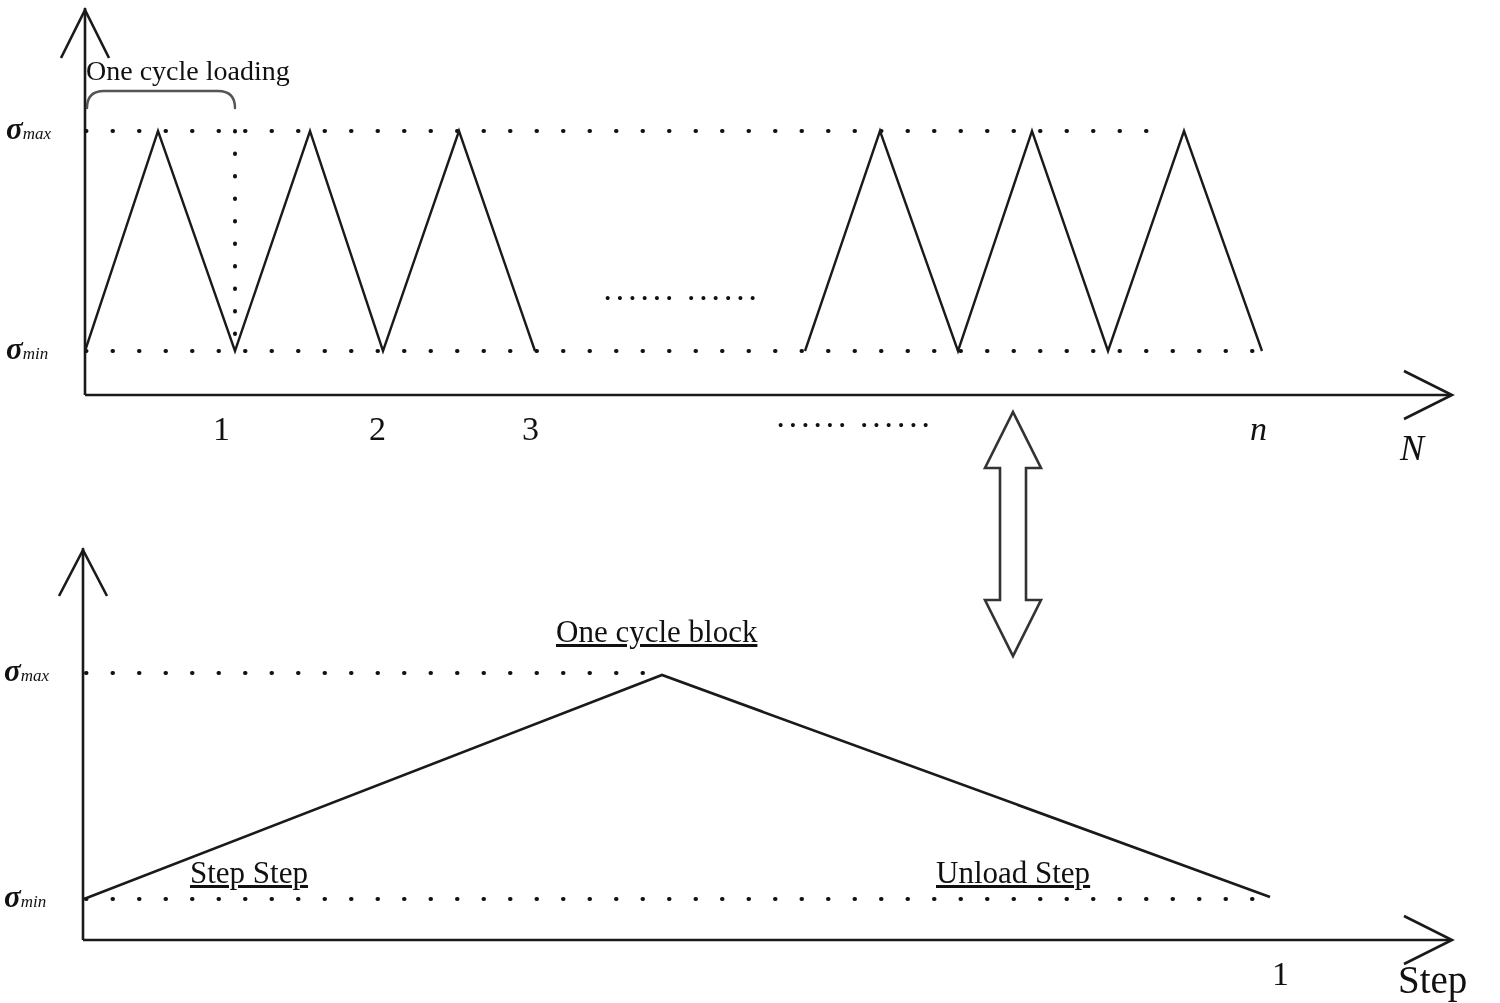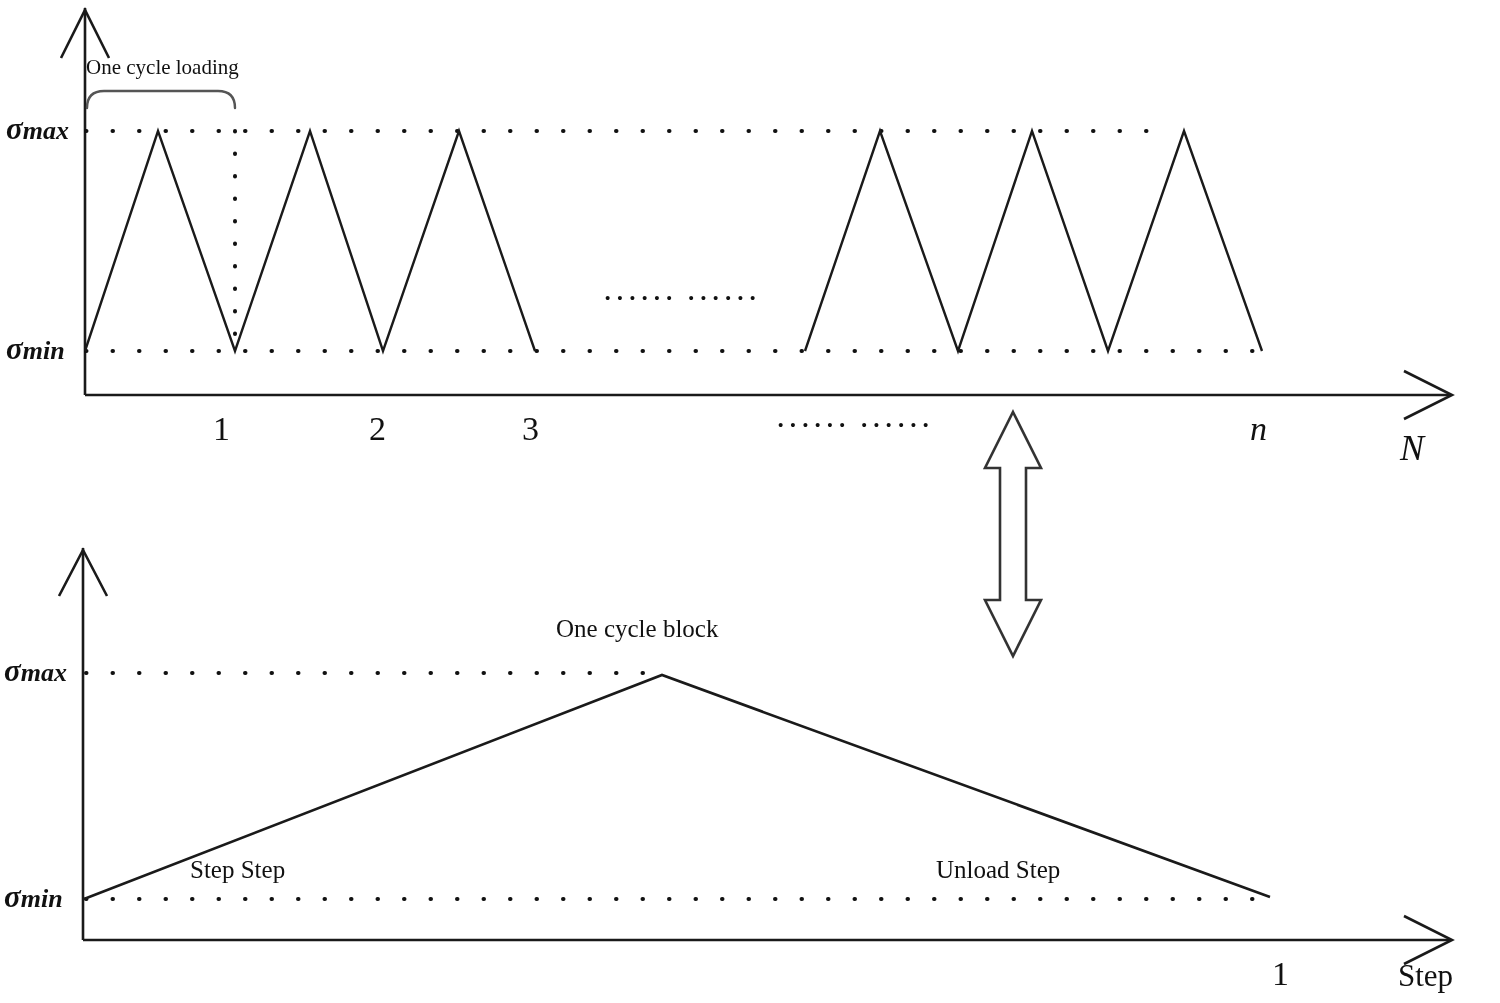--- a/index.html
+++ b/index.html
@@ -29,48 +29,49 @@
     color: #111111;
     font-family: "Liberation Serif", "DejaVu Serif", serif;
     line-height: 1;
   }
   .sigma {
     font-weight: bold;
     font-style: italic;
     font-size: 31px;
   }
   .sigma .sub {
-    font-size: 26px;
+    font-size: 17px;
     font-style: italic;
-    font-weight: bold;
+    font-weight: normal;
   }
   .axis-name {
     font-style: italic;
     font-size: 36px;
   }
   .axis-name-upright {
     font-style: normal;
-    font-size: 31px;
+    font-size: 39px;
   }
   .tick {
     font-size: 34px;
     font-style: normal;
   }
   .tick-italic {
     font-size: 34px;
     font-style: italic;
   }
   .anno {
-    font-size: 21px;
+    font-size: 28px;
     font-style: normal;
     font-family: Liberation Serif, serif;
   }
   .anno-lg {
-    font-size: 25px;
+    font-size: 31px;
     font-style: normal;
+    text-decoration: underline;
   }
   .ellipsis {
     font-size: 34px;
     letter-spacing: 1px;
     font-style: normal;
   }
 </style>
 </head>
 <body>
 

